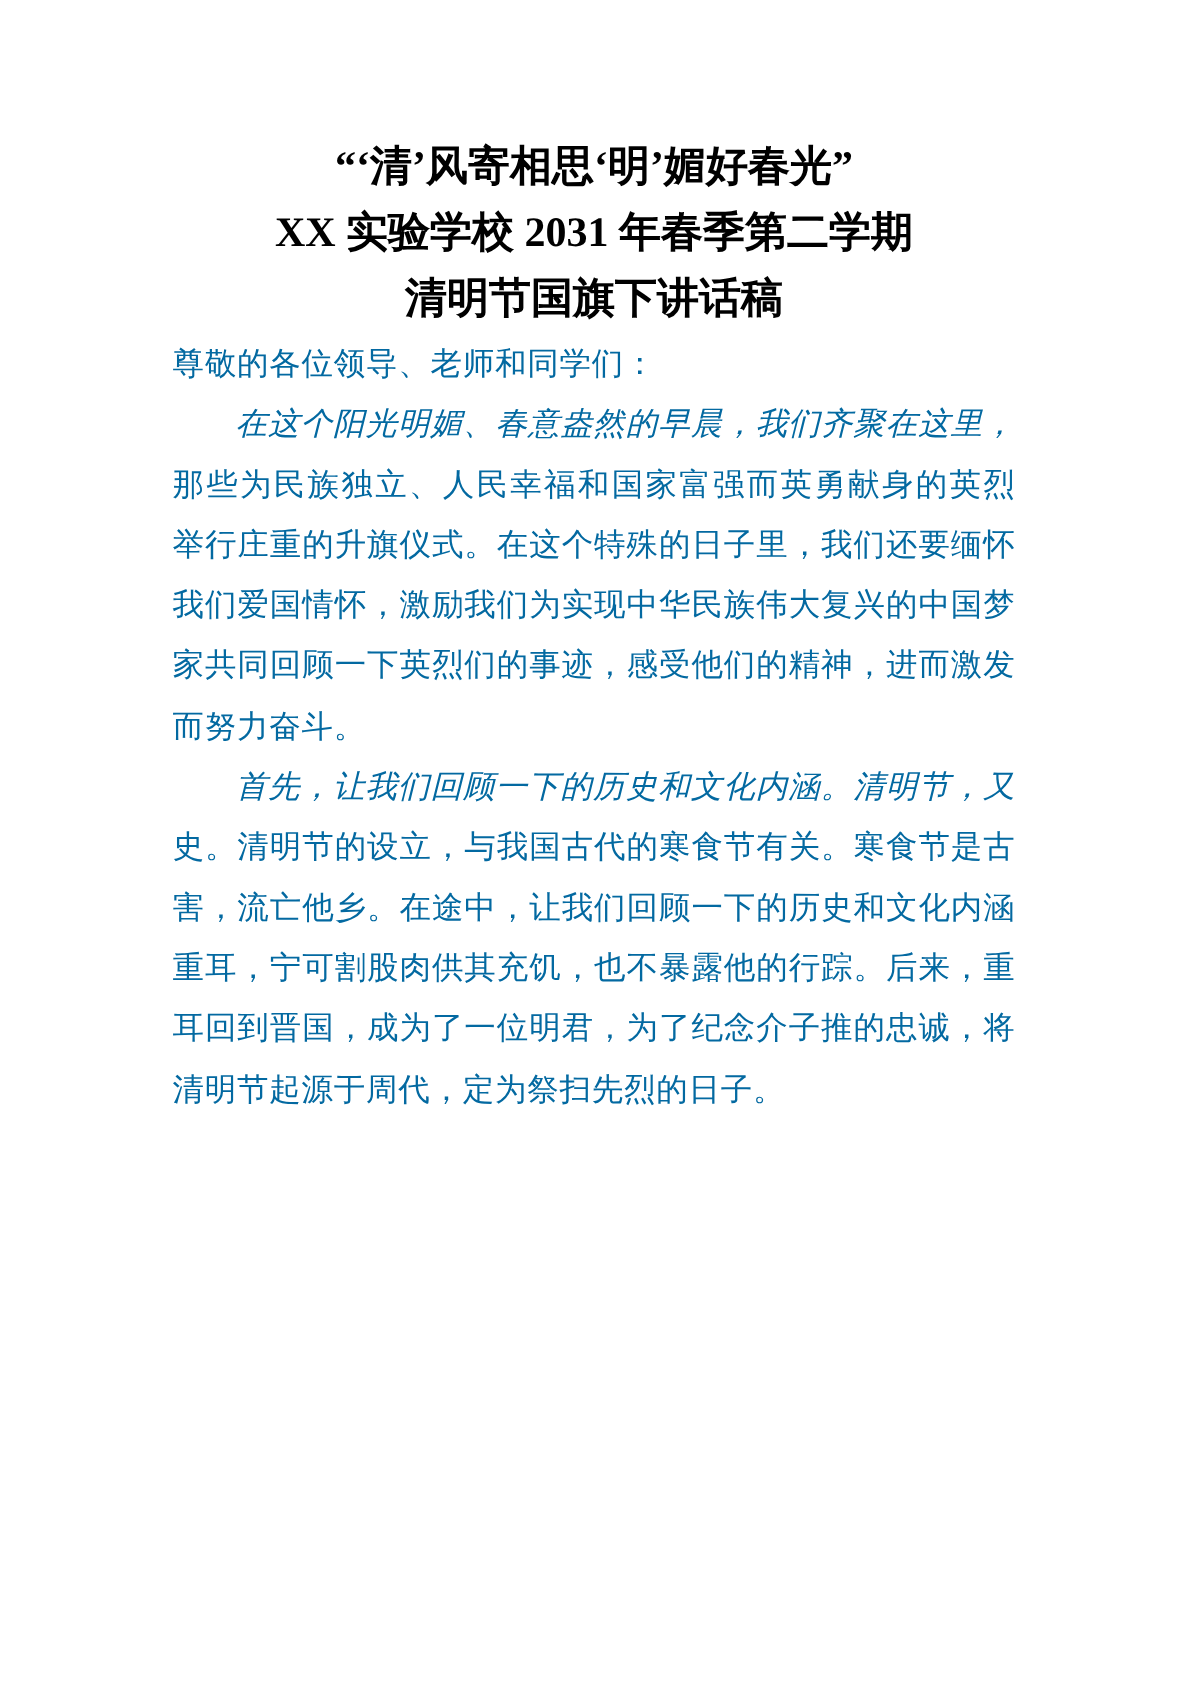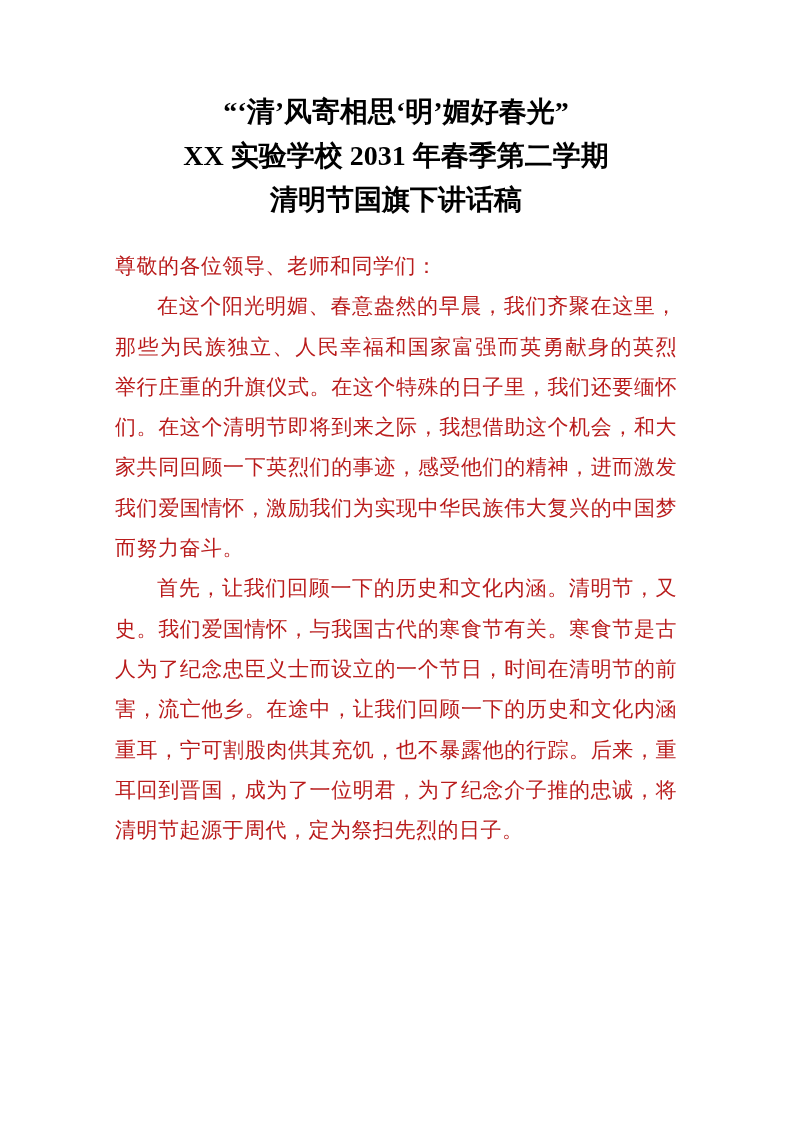--- a/index.html
+++ b/index.html
@@ -12,73 +12,72 @@
     width: 793px;
     height: 1122px;
     box-sizing: border-box;
     padding: 90px 116px 0 115px;
     background: #ffffff;
     color: #000000;
     font-family: "Liberation Serif", "DejaVu Serif", serif;
     overflow: hidden;
   }
   .title-block {
-    margin-bottom: 24px;
+    margin-bottom: 0;
   }
   .title-line {
     text-align: center;
     font-size: 28px;
     font-weight: bold;
     line-height: 44px;
     white-space: nowrap;
     color: #000000;
   }
   .doc-body {
     font-size: 21px;
-    color: #b91c1c;
+    color: #0369a1;
   }
   .body-line {
     height: 40.3px;
     line-height: 40.3px;
     letter-spacing: 0.5px;
     text-align: left;
   }
   .body-line.just {
     text-align: justify;
     text-align-last: justify;
   }
   .body-line.ind {
     text-indent: 2em;
+    font-style: italic;
   }
 </style>
 </head>
 <body>
 
 <div class="page">
   <div class="title-block">
     <div class="title-line">“‘清’风寄相思‘明’媚好春光”</div>
     <div class="title-line">XX 实验学校 2031 年春季第二学期</div>
     <div class="title-line">清明节国旗下讲话稿</div>
   </div>
   <div class="doc-body" id="doc-body">
       <div>
         <div class="body-line">尊敬的各位领导、老师和同学们：</div>
       </div>
       <div>
         <div class="body-line just ind">在这个阳光明媚、春意盎然的早晨，我们齐聚在这里，</div>
         <div class="body-line just">那些为民族独立、人民幸福和国家富强而英勇献身的英烈</div>
         <div class="body-line just">举行庄重的升旗仪式。在这个特殊的日子里，我们还要缅怀</div>
-        <div class="body-line just">们。在这个清明节即将到来之际，我想借助这个机会，和大</div>
+        <div class="body-line just">我们爱国情怀，激励我们为实现中华民族伟大复兴的中国梦</div>
         <div class="body-line just">家共同回顾一下英烈们的事迹，感受他们的精神，进而激发</div>
-        <div class="body-line just">我们爱国情怀，激励我们为实现中华民族伟大复兴的中国梦</div>
         <div class="body-line">而努力奋斗。</div>
       </div>
       <div>
         <div class="body-line just ind">首先，让我们回顾一下的历史和文化内涵。清明节，又</div>
-        <div class="body-line just">史。我们爱国情怀，与我国古代的寒食节有关。寒食节是古</div>
-        <div class="body-line just">人为了纪念忠臣义士而设立的一个节日，时间在清明节的前</div>
+        <div class="body-line just">史。清明节的设立，与我国古代的寒食节有关。寒食节是古</div>
         <div class="body-line just">害，流亡他乡。在途中，让我们回顾一下的历史和文化内涵</div>
         <div class="body-line just">重耳，宁可割股肉供其充饥，也不暴露他的行踪。后来，重</div>
         <div class="body-line just">耳回到晋国，成为了一位明君，为了纪念介子推的忠诚，将</div>
         <div class="body-line">清明节起源于周代，定为祭扫先烈的日子。</div>
       </div>
     </div>
 </div>
 
 </body></html>

